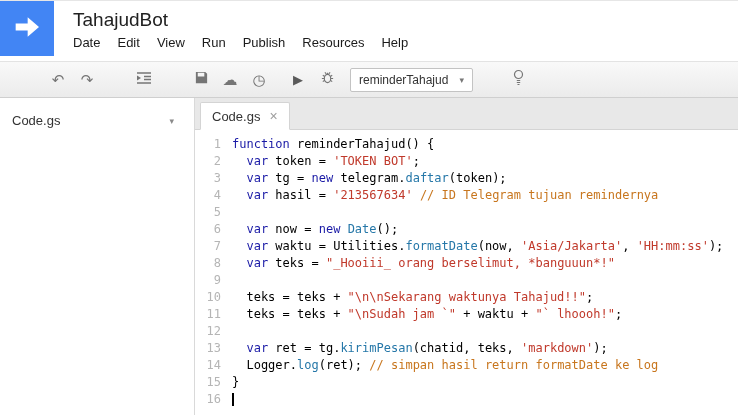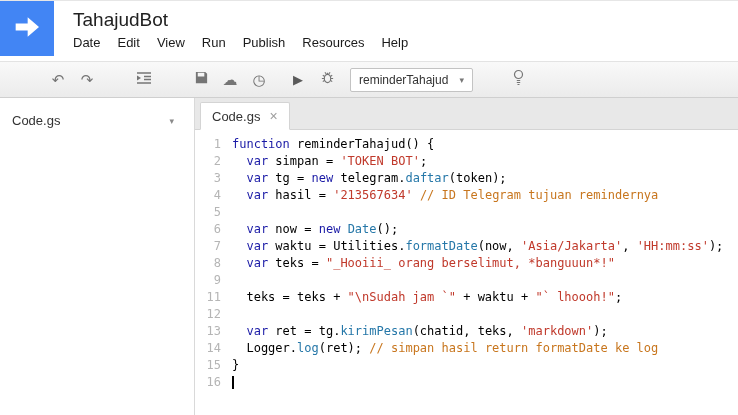--- a/index.html
+++ b/index.html
@@ -153,21 +153,21 @@
           <span class="tab-close">×</span>
         </div>
       </div>
       <div class="code">
           <div class="code-line">
             <span class="ln">1</span>
             <span class="code-text"><span class="tok-kw">function</span><span> reminderTahajud() {</span></span>
           </div>
           <div class="code-line">
             <span class="ln">2</span>
-            <span class="code-text"><span>  </span><span class="tok-kw">var</span><span> simpan = </span><span class="tok-str">'TOKEN BOT'</span><span>;</span></span>
+            <span class="code-text"><span>  </span><span class="tok-kw">var</span><span> token = </span><span class="tok-str">'TOKEN BOT'</span><span>;</span></span>
           </div>
           <div class="code-line">
             <span class="ln">3</span>
             <span class="code-text"><span>  </span><span class="tok-kw">var</span><span> tg = </span><span class="tok-kw">new</span><span> telegram.</span><span class="tok-prop">daftar</span><span>(token);</span></span>
           </div>
           <div class="code-line">
             <span class="ln">4</span>
             <span class="code-text"><span>  </span><span class="tok-kw">var</span><span> hasil = </span><span class="tok-str">'213567634'</span><span> </span><span class="tok-com">// ID Telegram tujuan remindernya</span></span>
           </div>
           <div class="code-line">
@@ -182,20 +182,24 @@
             <span class="ln">7</span>
             <span class="code-text"><span>  </span><span class="tok-kw">var</span><span> waktu = Utilities.</span><span class="tok-prop">formatDate</span><span>(now, </span><span class="tok-str">'Asia/Jakarta'</span><span>, </span><span class="tok-str">'HH:mm:ss'</span><span>);</span></span>
           </div>
           <div class="code-line">
             <span class="ln">8</span>
             <span class="code-text"><span>  </span><span class="tok-kw">var</span><span> teks = </span><span class="tok-str">"_Hooiii_ orang berselimut, *banguuun*!"</span></span>
           </div>
           <div class="code-line">
             <span class="ln">9</span>
             <span class="code-text"></span>
+          </div>
+          <div class="code-line">
+            <span class="ln">10</span>
+            <span class="code-text"><span>  teks = teks + </span><span class="tok-str">"\n\nSekarang waktunya Tahajud!!"</span><span>;</span></span>
           </div>
           <div class="code-line">
             <span class="ln">11</span>
             <span class="code-text"><span>  teks = teks + </span><span class="tok-str">"\nSudah jam `"</span><span> + waktu + </span><span class="tok-str">"` lhoooh!"</span><span>;</span></span>
           </div>
           <div class="code-line">
             <span class="ln">12</span>
             <span class="code-text"></span>
           </div>
           <div class="code-line">

